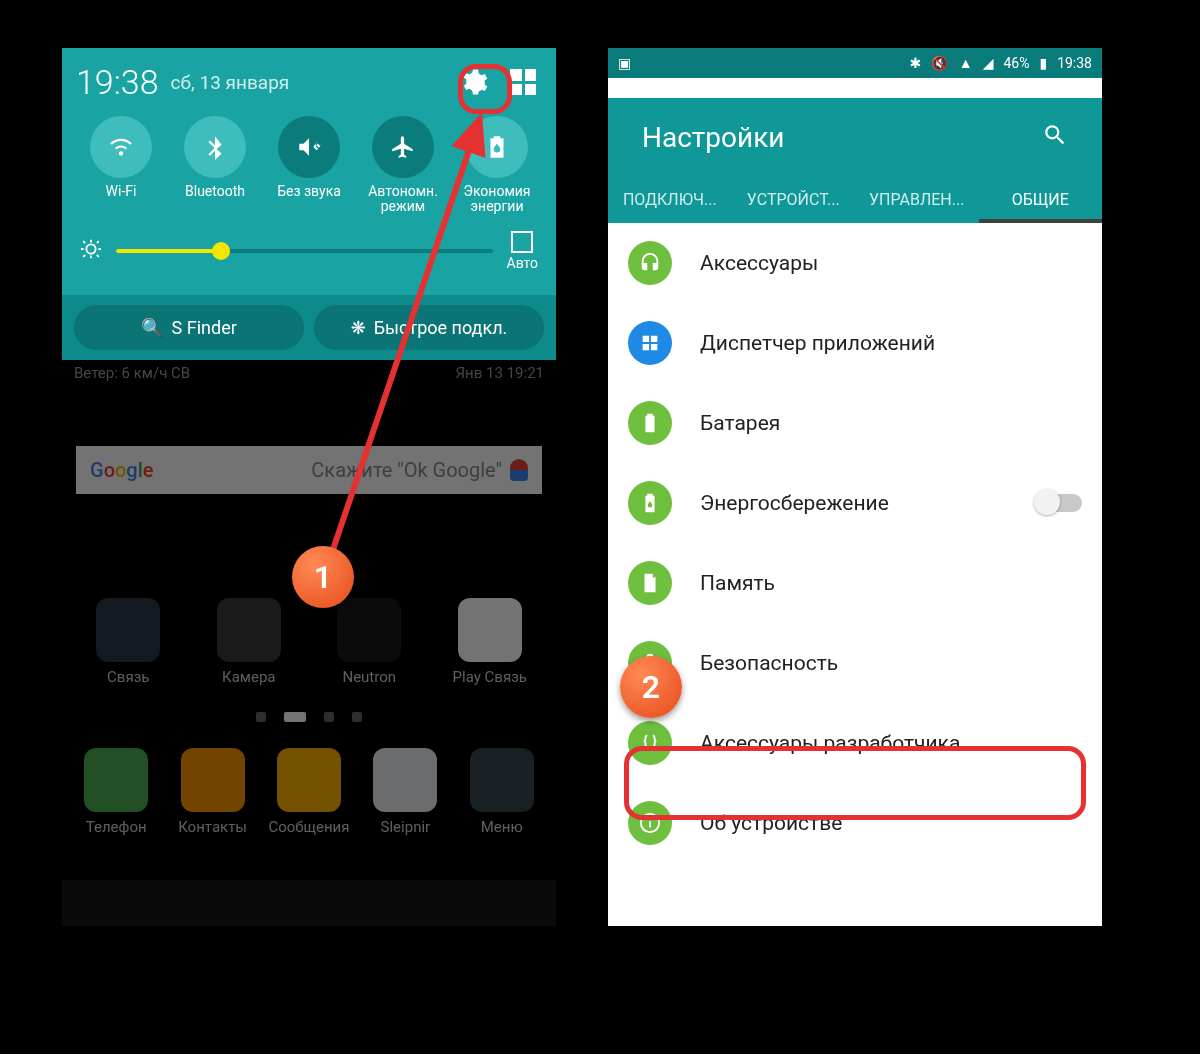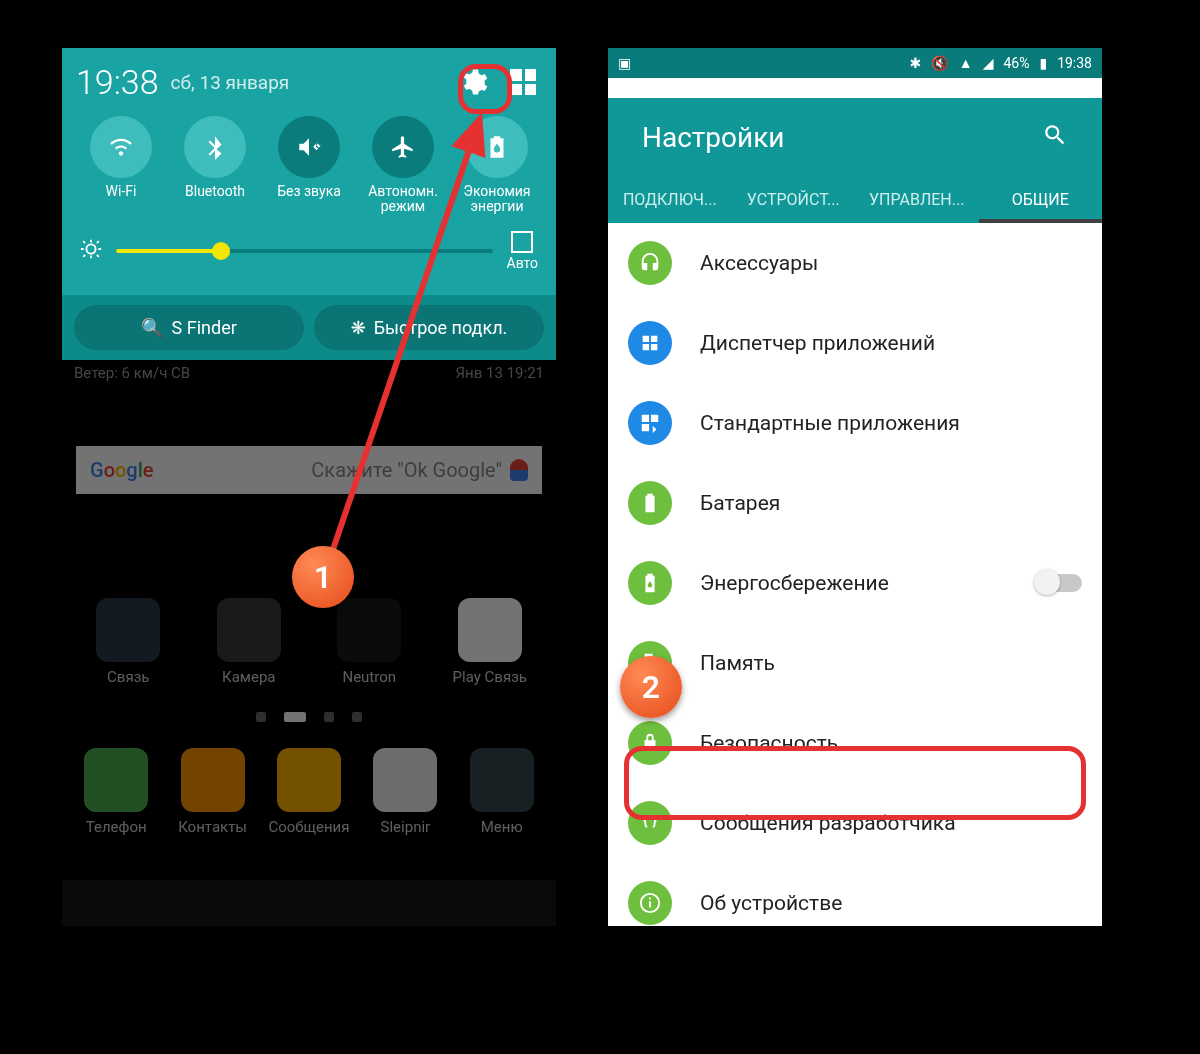--- a/index.html
+++ b/index.html
@@ -252,28 +252,20 @@
     </div>
     <div class="sitem">
       <div class="sicon ic-blue">
           <svg class="icon-svg-sm" viewBox="0 0 24 24">
             <path d="M4 4h7v7H4zm9 0h7v7h-7zM4 13h7v7H4zm9 0h7v7h-7z"></path>
           </svg>
         </div>
       <span>Диспетчер приложений</span>
     </div>
     <div class="sitem">
-      <div class="sicon ic-blue">
-          <svg class="icon-svg-sm" viewBox="0 0 24 24">
-            <path d="M3 3h8v8H3zm10 0h8v8h-8zM3 13h8v8H3zm12 2l4 4-4 4z"></path>
-          </svg>
-        </div>
-      <span>Стандартные приложения</span>
-    </div>
-    <div class="sitem">
       <div class="sicon ic-green">
           <svg class="icon-svg-sm" viewBox="0 0 24 24">
             <path d="M15 2H9v2H7v18h10V4h-2z"></path>
           </svg>
         </div>
       <span>Батарея</span>
     </div>
     <div class="sitem">
       <div class="sicon ic-green">
           <svg class="icon-svg-sm" viewBox="0 0 24 24">
@@ -298,21 +290,21 @@
           </svg>
         </div>
       <span>Безопасность</span>
     </div>
     <div class="sitem">
       <div class="sicon ic-green">
           <svg class="icon-svg-sm" viewBox="0 0 24 24">
             <path fill="none" stroke="#fff" stroke-width="2" d="M9 4c-2 0-2 1-2 3s0 3-2 3c2 0 2 1 2 3s0 3 2 3m6-12c2 0 2 1 2 3s0 3 2 3c-2 0-2 1-2 3s0 3-2 3"></path>
           </svg>
         </div>
-      <span>Сообщения разработчика</span>
+      <span>Аксессуары разработчика</span>
     </div>
     <div class="sitem">
       <div class="sicon ic-green">
           <svg class="icon-svg-sm" viewBox="0 0 24 24">
             <circle cx="12" cy="12" r="10" fill="none" stroke="#fff" stroke-width="2"></circle>
             <path d="M11 10h2v7h-2zm0-4h2v2h-2z"></path>
           </svg>
         </div>
       <span>Об устройстве</span>
     </div>

